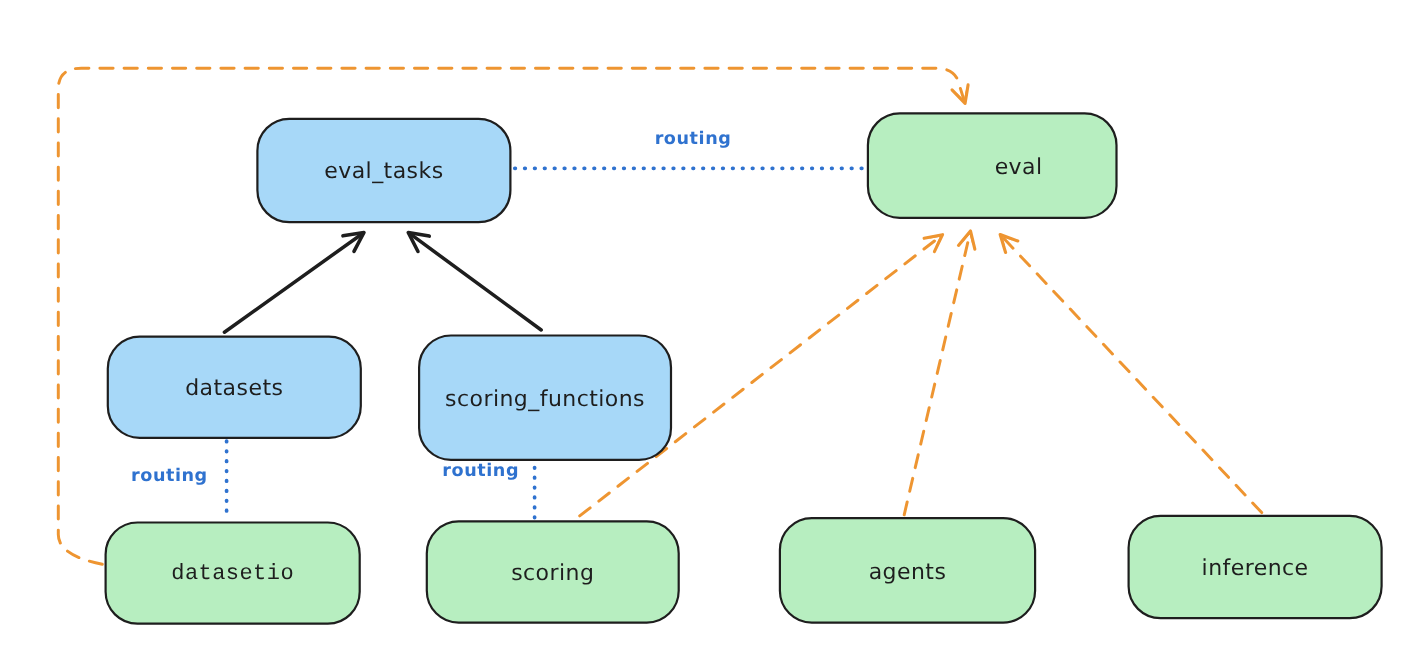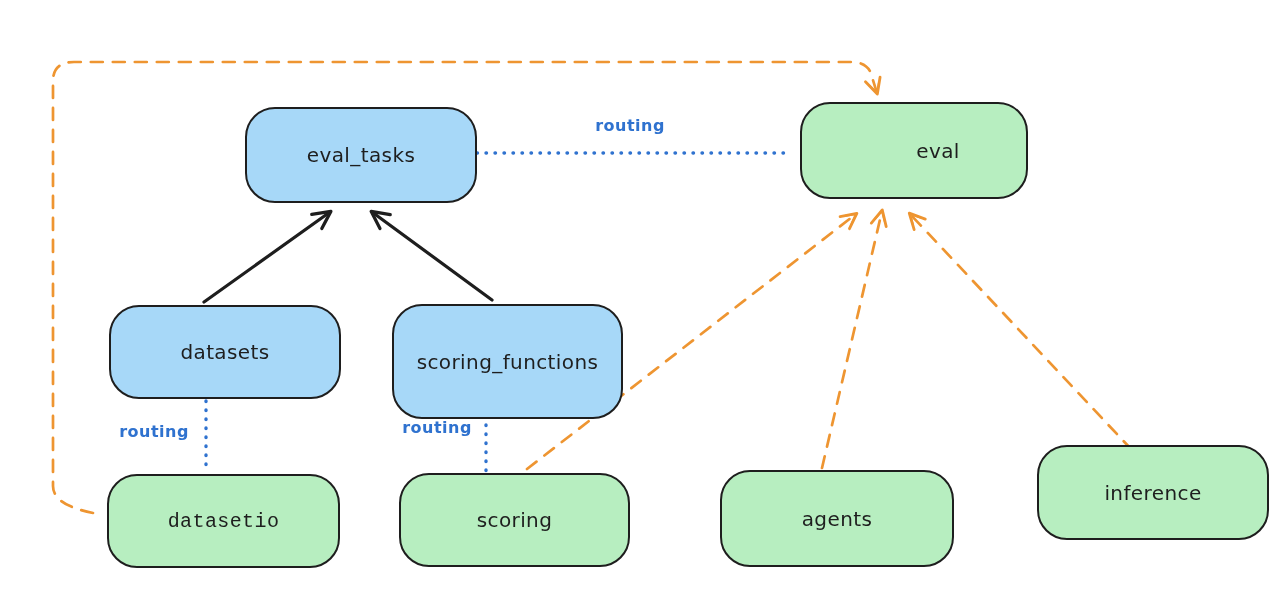--- a/index.html
+++ b/index.html
@@ -21,21 +21,20 @@
     position: absolute;
     box-sizing: border-box;
     border: 2.6px solid #1e1e1e;
     border-radius: 30px;
     display: flex;
     align-items: center;
     justify-content: center;
     font-size: 20px;
     color: #1e1e1e;
     letter-spacing: 0.4px;
-    margin-left: 12px;
   }
   .node-blue  { background: #a7d8f8; }
   .node-green { background: #b7eec0; }
   .edge-label {
     position: absolute;
     font-size: 16px;
     font-weight: 600;
     color: #2f72cf;
     text-align: center;
     letter-spacing: 0.5px;
@@ -91,21 +90,21 @@
   </div>
 
   <div class="node node-green" style="left:387px; top:473px; width:231px; height:94px;">
     <span>scoring</span>
   </div>
 
   <div class="node node-green" style="left:708px; top:470px; width:234px; height:97px;">
     <span>agents</span>
   </div>
 
-  <div class="node node-green" style="left:1025px; top:445px; width:232px; height:95px;">
+  <div class="node node-green" style="left:1025px; top:468px; width:232px; height:95px;">
     <span>inference</span>
   </div>
 
   <div class="edge-label" style="left:578px; top:116px; width:104px;">routing</div>
 
   <div class="edge-label" style="left:111px; top:422px; width:86px;">routing</div>
 
   <div class="edge-label" style="left:394px; top:418px; width:86px;">routing</div>
 
 </div>

